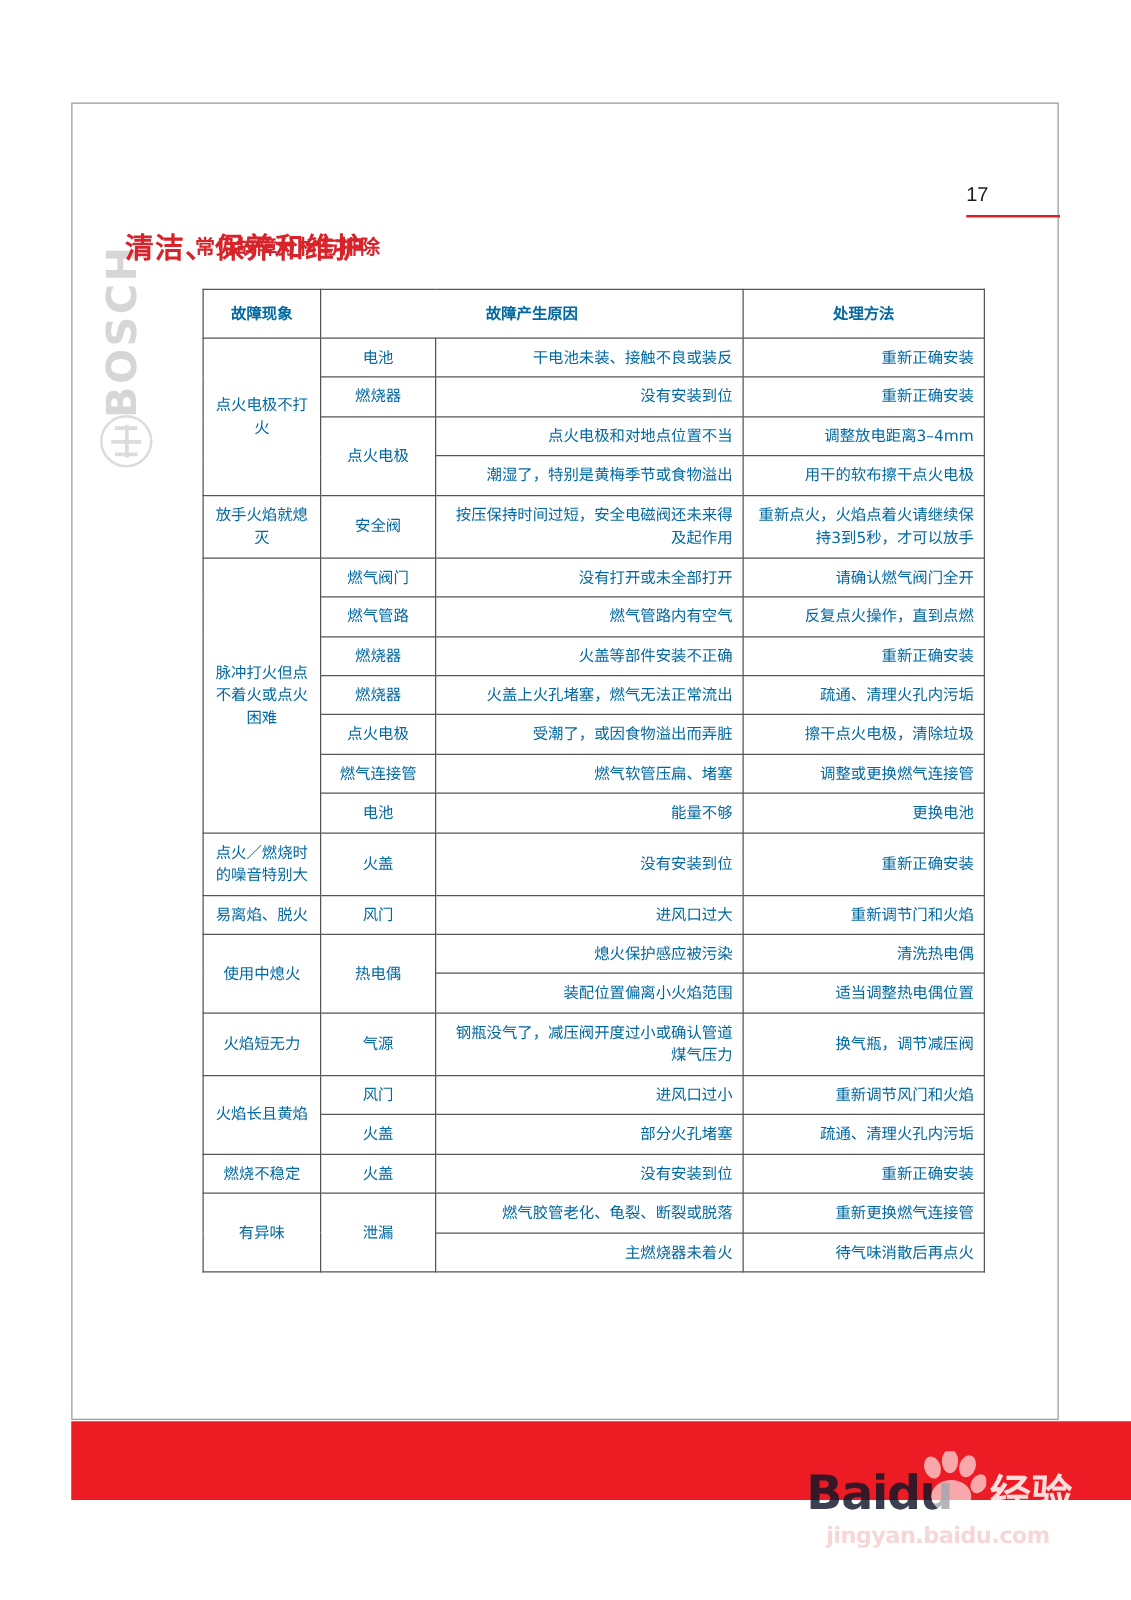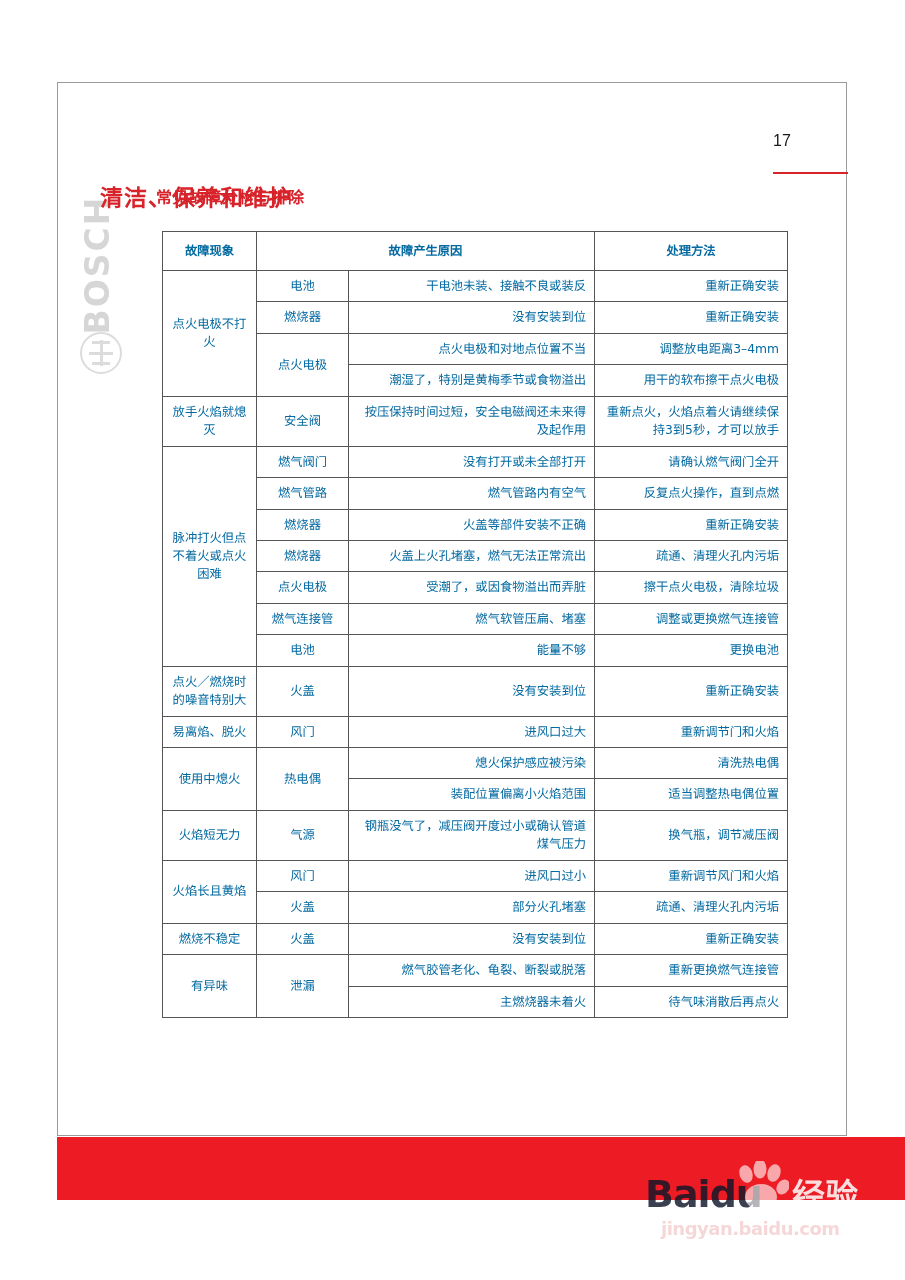--- a/index.html
+++ b/index.html
@@ -100,21 +100,21 @@
     font-size: 23px;
     font-weight: 700;
     color: #d8232a;
     letter-spacing: 1px;
     white-space: nowrap;
     margin-top: 40px;
   }
   #page-number {
     position: absolute;
     left: 773px;
-    top: 132px;
+    top: 148px;
     font-size: 16px;
     color: #1a1a1a;
     font-family: "Liberation Sans", sans-serif;
   }
   #header-rule {
     position: absolute;
     left: 773px;
     top: 172px;
     width: 75px;
     height: 2px;

